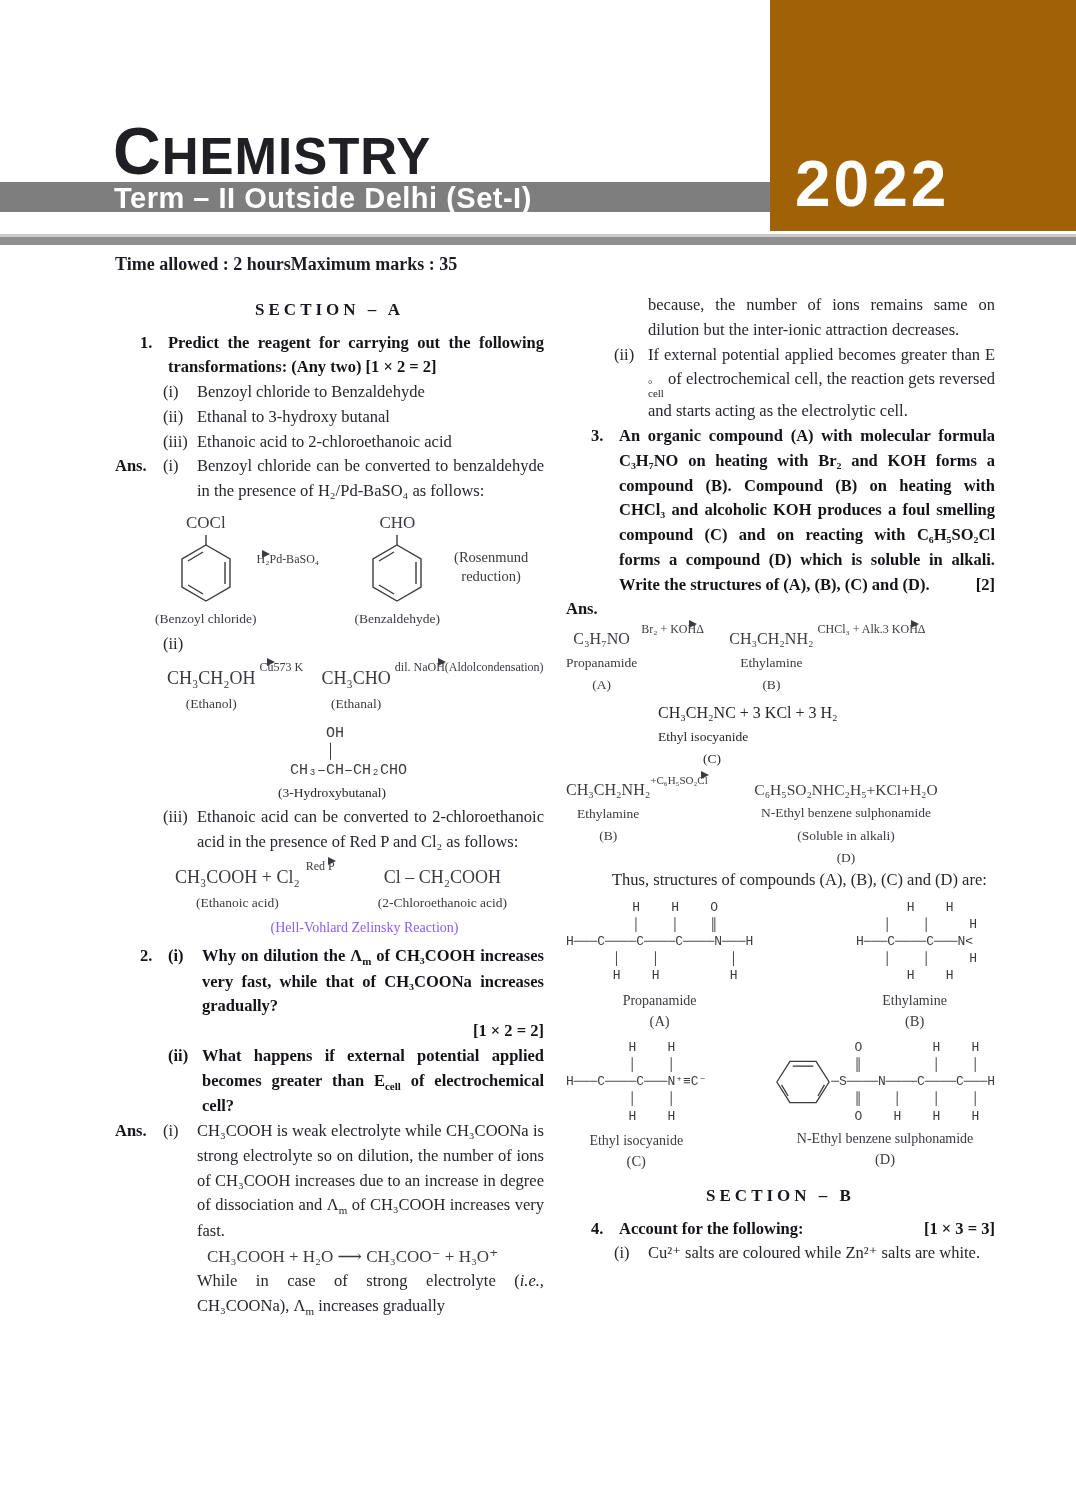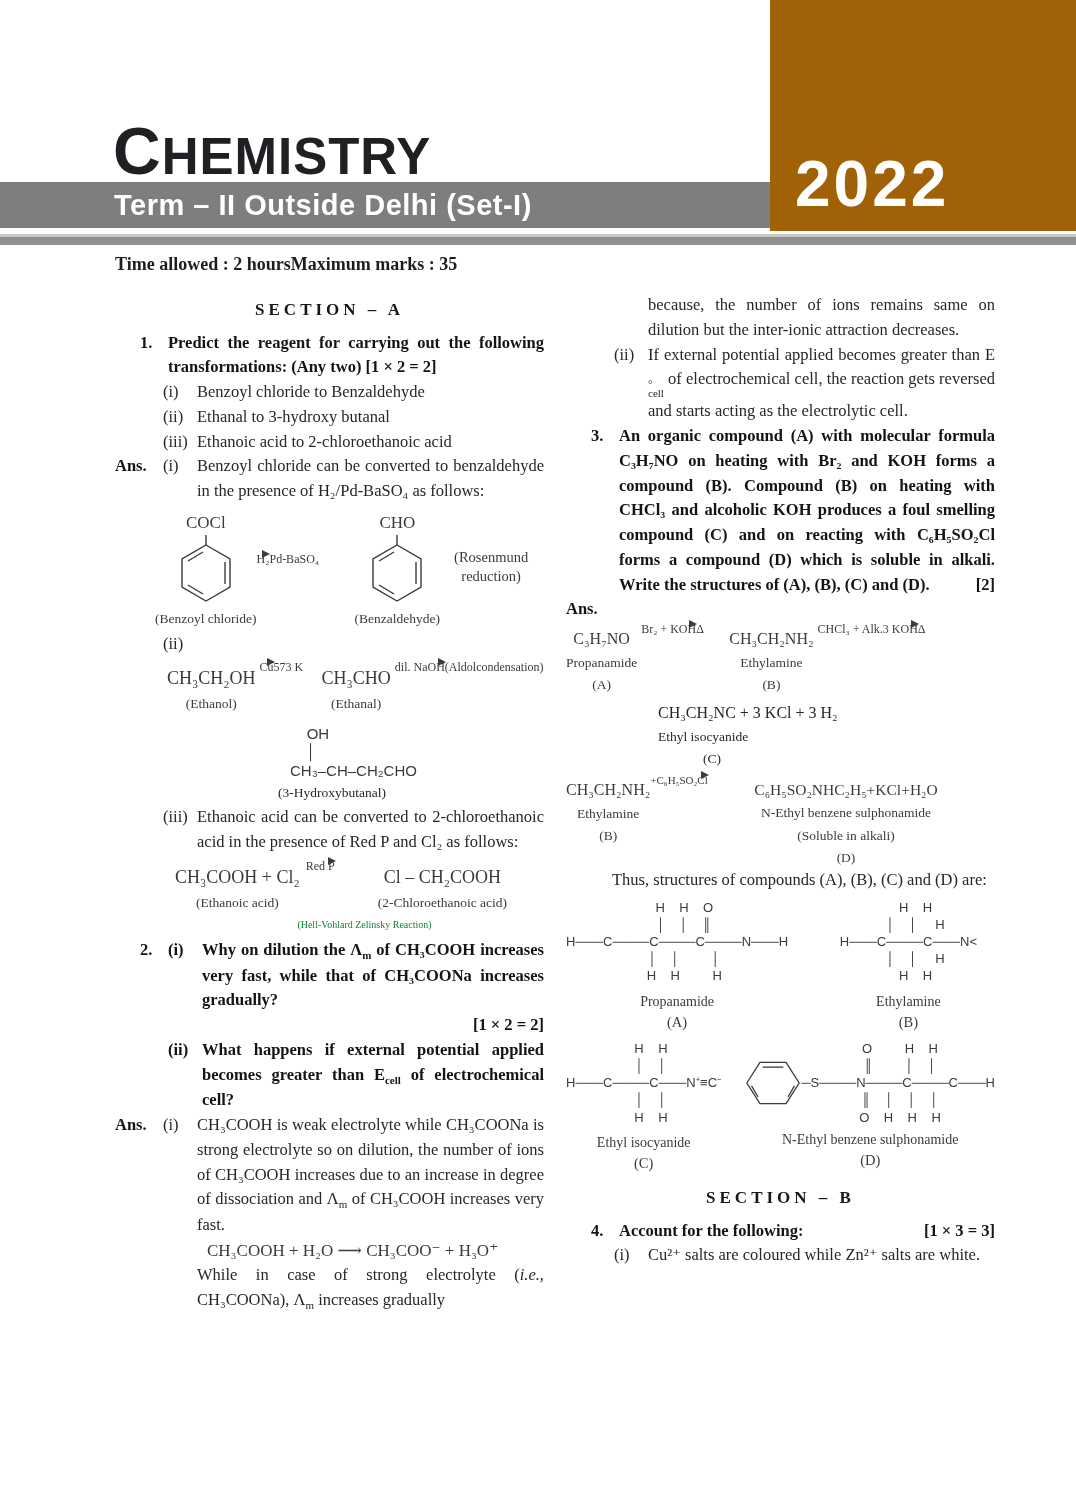--- a/index.html
+++ b/index.html
@@ -11,22 +11,22 @@
   }
   
   .hdr-title {
     position:absolute; left:113px; top:112px;
     font-family:"Liberation Sans","DejaVu Sans",sans-serif;
     font-weight:bold; font-size:51px; letter-spacing:1px; color:#202024;
     text-transform:uppercase; line-height:1.2;
   }
   .hdr-title::first-letter { font-size:66px; }
   .hdr-band {
-    position:absolute; left:0; top:182px; width:770px; height:46px;
-    background:#7e7e7e; display:flex; align-items:center;
+    position:absolute; left:0; top:182px; width:770px; height:30px;
+    background:#7e7e7e; display:flex; align-items:flex-start;
   }
   .hdr-band-text {
     font-family:"Liberation Sans","DejaVu Sans",sans-serif;
     font-weight:bold; font-size:29px; color:#ffffff; letter-spacing:0.5px;
     padding-left:114px; white-space:nowrap;
   }
   .hdr-yearbox {
     position:absolute; left:770px; top:0; width:306px; height:231px;
     background:#a16207;
   }
@@ -70,21 +70,21 @@
   .formula-sm { font-size:16px; padding-top:5px; white-space:nowrap; }
   .sublab { font-size:13.5px; margin-top:2px; white-space:nowrap; }
   .arr { display:inline-flex; flex-direction:row; align-items:center; flex:0 0 auto; }
   .arr-top { font-size:12px; line-height:15px; white-space:nowrap; }
   .arr-line { align-self:stretch; height:1px; background:#3a3a40; position:relative; margin:2px 0 1px; }
   .arr-line::after {
     content:""; position:absolute; right:-1px; top:-4px;
     border-left:8px solid #3a3a40; border-top:4px solid transparent; border-bottom:4px solid transparent;
   }
   .arr-bot { font-size:12px; line-height:15px; white-space:nowrap; }
-  .mono { font-family:Liberation Sans, sans-serif; white-space:pre; color:#3a3a40; }
+  .mono { font-family:Liberation Mono, monospace; white-space:pre; color:#3a3a40; }
   
   .rosen { margin:6px 0 2px 40px; }
   .mol { display:flex; flex-direction:column; align-items:center; }
   .mol .grp { font-size:17px; color:#3a3a40; }
   .rosen .arr { margin-top:42px; width:86px; }
   .rosen-note { margin-top:38px; margin-left:14px; font-size:14.5px; text-align:center; line-height:1.35; color:#3a3a40; }
   
   .struct-row { display:flex; justify-content:space-between; margin:6px 0 4px 0; }
   .struct { text-align:center; }
   .struct .mono { font-size:13px; line-height:1.32; text-align:center; display:inline-block; }
@@ -228,21 +228,21 @@
         </div>
         <span class="arr" style="width:66px;margin:0 6px">
           <span class="arr-top">Red P</span>
           <span class="arr-line"></span>
         </span>
         <div class="stack">
           <div class="formula">Cl – CH₂COOH</div>
           <div class="sublab">(2-Chloroethanoic acid)</div>
         </div>
       </div>
-      <div style="text-align:center;padding-left:70px;font-size:10px;color:#15803d;margin:4px 0 6px">(Hell-Vohlard Zelinsky Reaction)</div>
+      <div style="text-align:center;padding-left:70px;font-size:14px;color:#8b5cf6;margin:4px 0 6px">(Hell-Vohlard Zelinsky Reaction)</div>
 
       <div class="qrow">
         <span class="qnum">2.</span>
         <span class="ansnum" style="font-weight:bold">(i)</span>
         <span class="qbody just">Why on dilution the Λ<sub>m</sub> of CH₃COOH increases very fast, while that of CH₃COONa increases gradually?</span>
       </div>
       <div class="marksline">[1 × 2 = 2]</div>
       <div class="qrow">
         <span class="qnum"></span>
         <span class="ansnum" style="font-weight:bold">(ii)</span>

